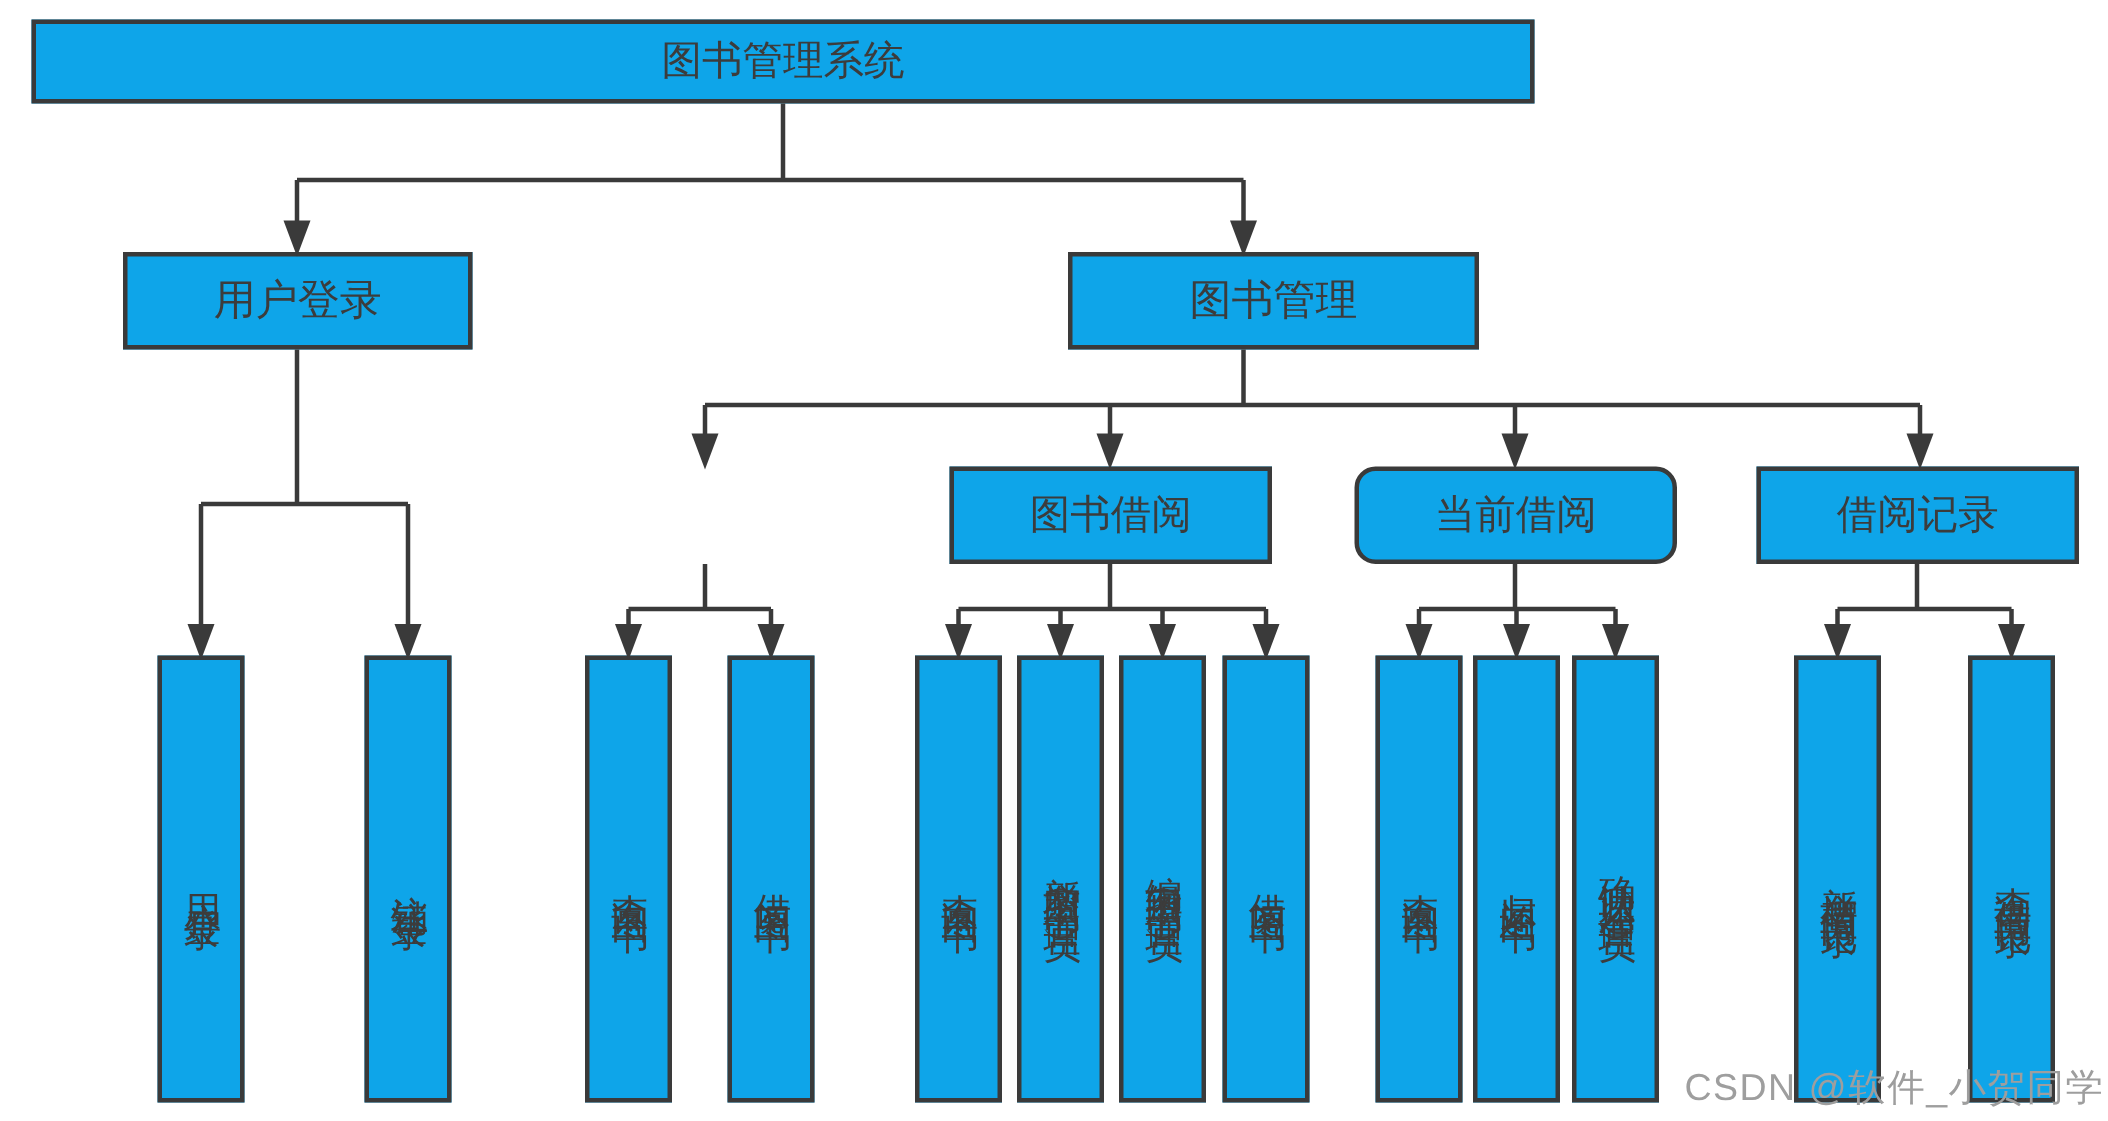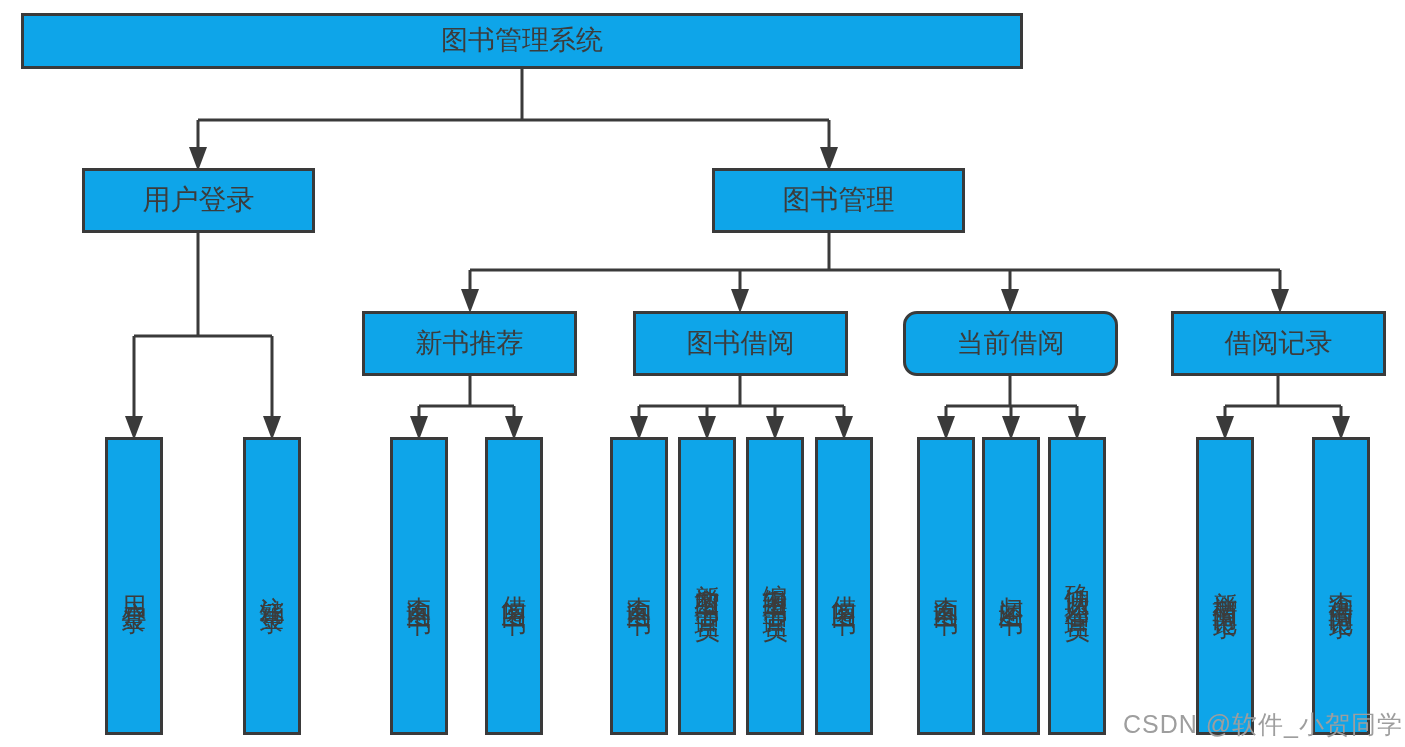--- a/index.html
+++ b/index.html
@@ -24,21 +24,21 @@
     background:#0ea5e9;
     display:flex;
     align-items:center;
     justify-content:center;
     text-align:center;
     line-height:1.1;
   }
   .root-box{left:21px;top:13px;width:1002px;height:56px;font-size:27px;}
   .l2-box{top:168px;height:65px;font-size:28px;}
   .l2-user{left:82px;width:233px;}
-  .l2-book{left:712px;width:253px;}
+  .l2-book{left:712px;width:274px;}
   .branch-box{top:311px;height:65px;width:215px;font-size:27px;}
   .br0{left:362px;}
   .br1{left:633px;align-items:center;}
   .br2{left:903px;border-radius:14px;}
   .br3{left:1171px;}
   .leaf-box{top:437px;height:298px;width:58px;font-size:25px;}
   .leaf-box .vtext{
     writing-mode:vertical-rl;
     text-orientation:mixed;
     letter-spacing:5px;
@@ -79,23 +79,20 @@
     <span>图书管理系统</span>
   </div>
 
   <div class="box l2-box l2-user">
     <span>用户登录</span>
   </div>
   <div class="box l2-box l2-book">
     <span>图书管理</span>
   </div>
 
-  <div class="box branch-box br0">
-    <span>新书推荐</span>
-  </div>
   <div class="box branch-box br1">
     <span>图书借阅</span>
   </div>
   <div class="box branch-box br2">
     <span>当前借阅</span>
   </div>
   <div class="box branch-box br3">
     <span>借阅记录</span>
   </div>
 

